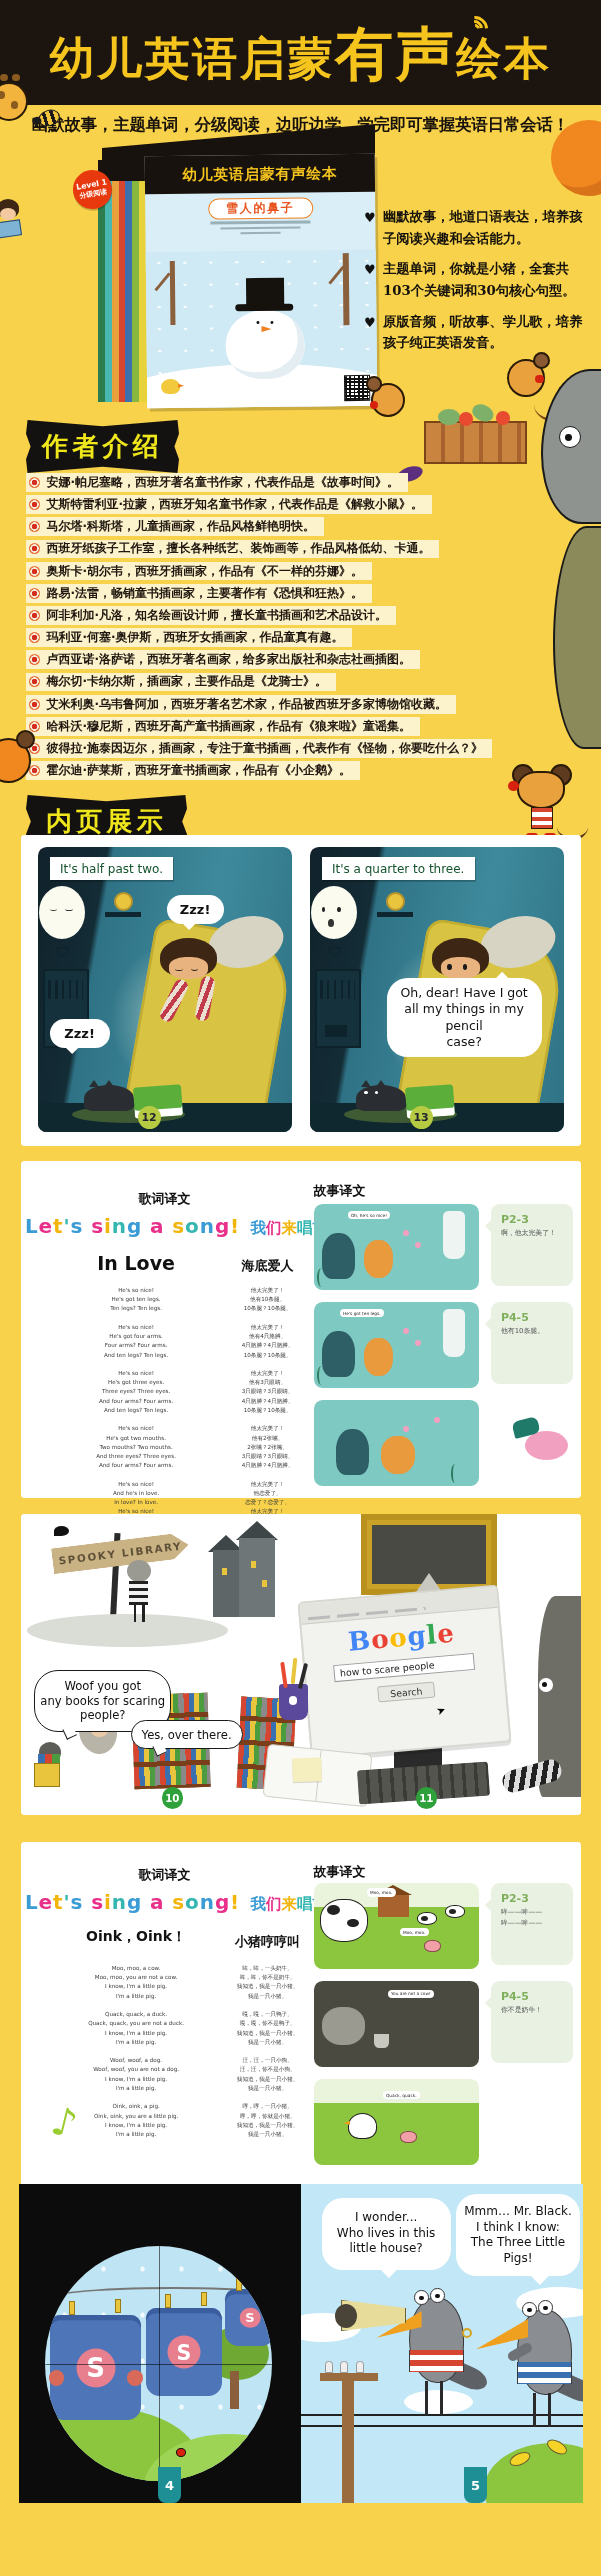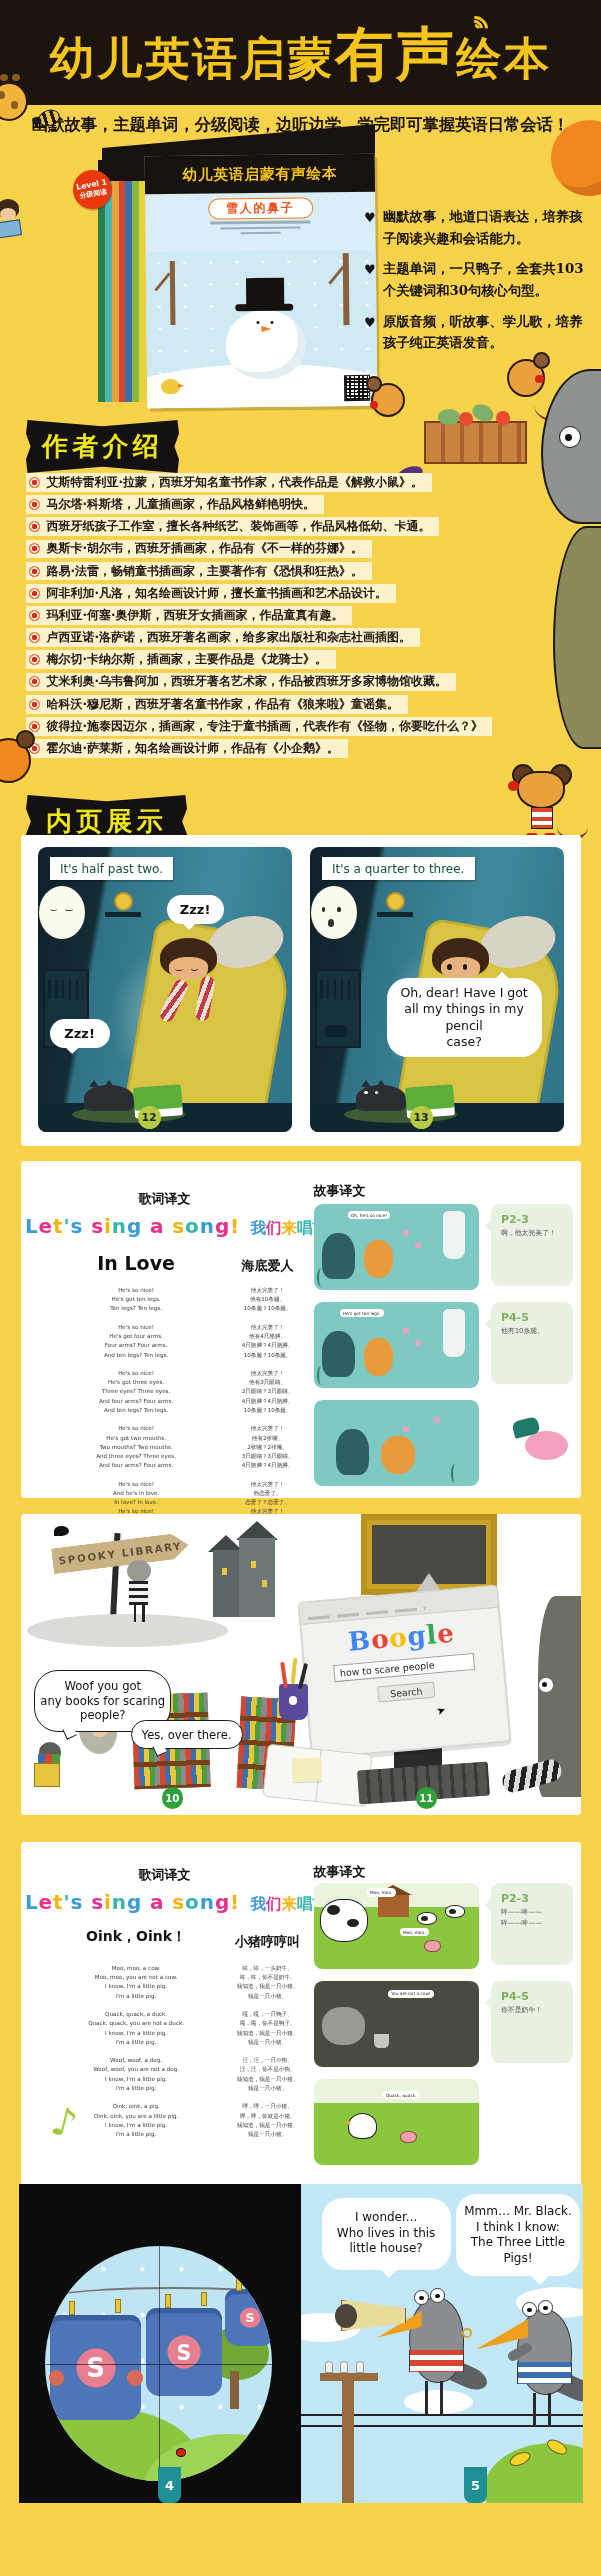--- a/index.html
+++ b/index.html
@@ -397,21 +397,21 @@
       </div>
     </div>
     <div class="lvl">
       <b>Level 1</b>
       <s>分级阅读</s>
     </div>
   </div>
 
   <div class="bullets">
     <div class="bullet"><span class="heart">♥</span><span>幽默故事，地道口语表达，培养孩子阅读兴趣和会话能力。</span></div>
-    <div class="bullet"><span class="heart">♥</span><span>主题单词，一只鸭子，全套共103个关键词和30句核心句型。</span></div>
+    <div class="bullet"><span class="heart">♥</span><span>主题单词，你就是小猪，全套共103个关键词和30句核心句型。</span></div>
     <div class="bullet"><span class="heart">♥</span><span>原版音频，听故事、学儿歌，培养孩子纯正英语发音。</span></div>
   </div>
 
   <div class="cart">
     <div class="ct-mouse1">
         <i></i>
         <span class="ct-nose n2"></span>
       </div>
     <div class="ct-mouse2">
         <i></i>
@@ -430,20 +430,24 @@
       <div class="mon-eye">
         <i></i>
       </div>
     </div>
   <div class="mon-tail"></div>
 
   <div class="banner ban-auth">作者介绍</div>
   <div class="authors">
     <div class="arow">
         <i class="dot"></i>
+        <span>安娜·帕尼塞略，西班牙著名童书作家，代表作品是《故事时间》。</span>
+      </div>
+    <div class="arow">
+        <i class="dot"></i>
         <span>艾斯特雷利亚·拉蒙，西班牙知名童书作家，代表作品是《解救小鼠》。</span>
       </div>
     <div class="arow">
         <i class="dot"></i>
         <span>马尔塔·科斯塔，儿童插画家，作品风格鲜艳明快。</span>
       </div>
     <div class="arow">
         <i class="dot"></i>
         <span>西班牙纸孩子工作室，擅长各种纸艺、装饰画等，作品风格低幼、卡通。</span>
       </div>
@@ -470,29 +474,29 @@
     <div class="arow">
         <i class="dot"></i>
         <span>梅尔切·卡纳尔斯，插画家，主要作品是《龙骑士》。</span>
       </div>
     <div class="arow">
         <i class="dot"></i>
         <span>艾米利奥·乌韦鲁阿加，西班牙著名艺术家，作品被西班牙多家博物馆收藏。</span>
       </div>
     <div class="arow">
         <i class="dot"></i>
-        <span>哈科沃·穆尼斯，西班牙著名童书作家，作品有《狼来啦》童谣集。</span>
+        <span>哈科沃·穆尼斯，西班牙高产童书插画家，作品有《狼来啦》童谣集。</span>
       </div>
     <div class="arow">
         <i class="dot"></i>
         <span>彼得拉·施泰因迈尔，插画家，专注于童书插画，代表作有《怪物，你要吃什么？》</span>
       </div>
     <div class="arow">
         <i class="dot"></i>
-        <span>霍尔迪·萨莱斯，知名绘画设计师，作品有《小企鹅》。</span>
+        <span>霍尔迪·萨莱斯，西班牙童书插画家，作品有《小企鹅》。</span>
       </div>
   </div>
   <div class="omouse">
       <i></i>
     </div>
 
   <div class="banner ban-gal">内页展示</div>
   <div class="gmouse">
     <div class="gm-ear ge1"></div>
       <div class="gm-ear ge2"></div>

